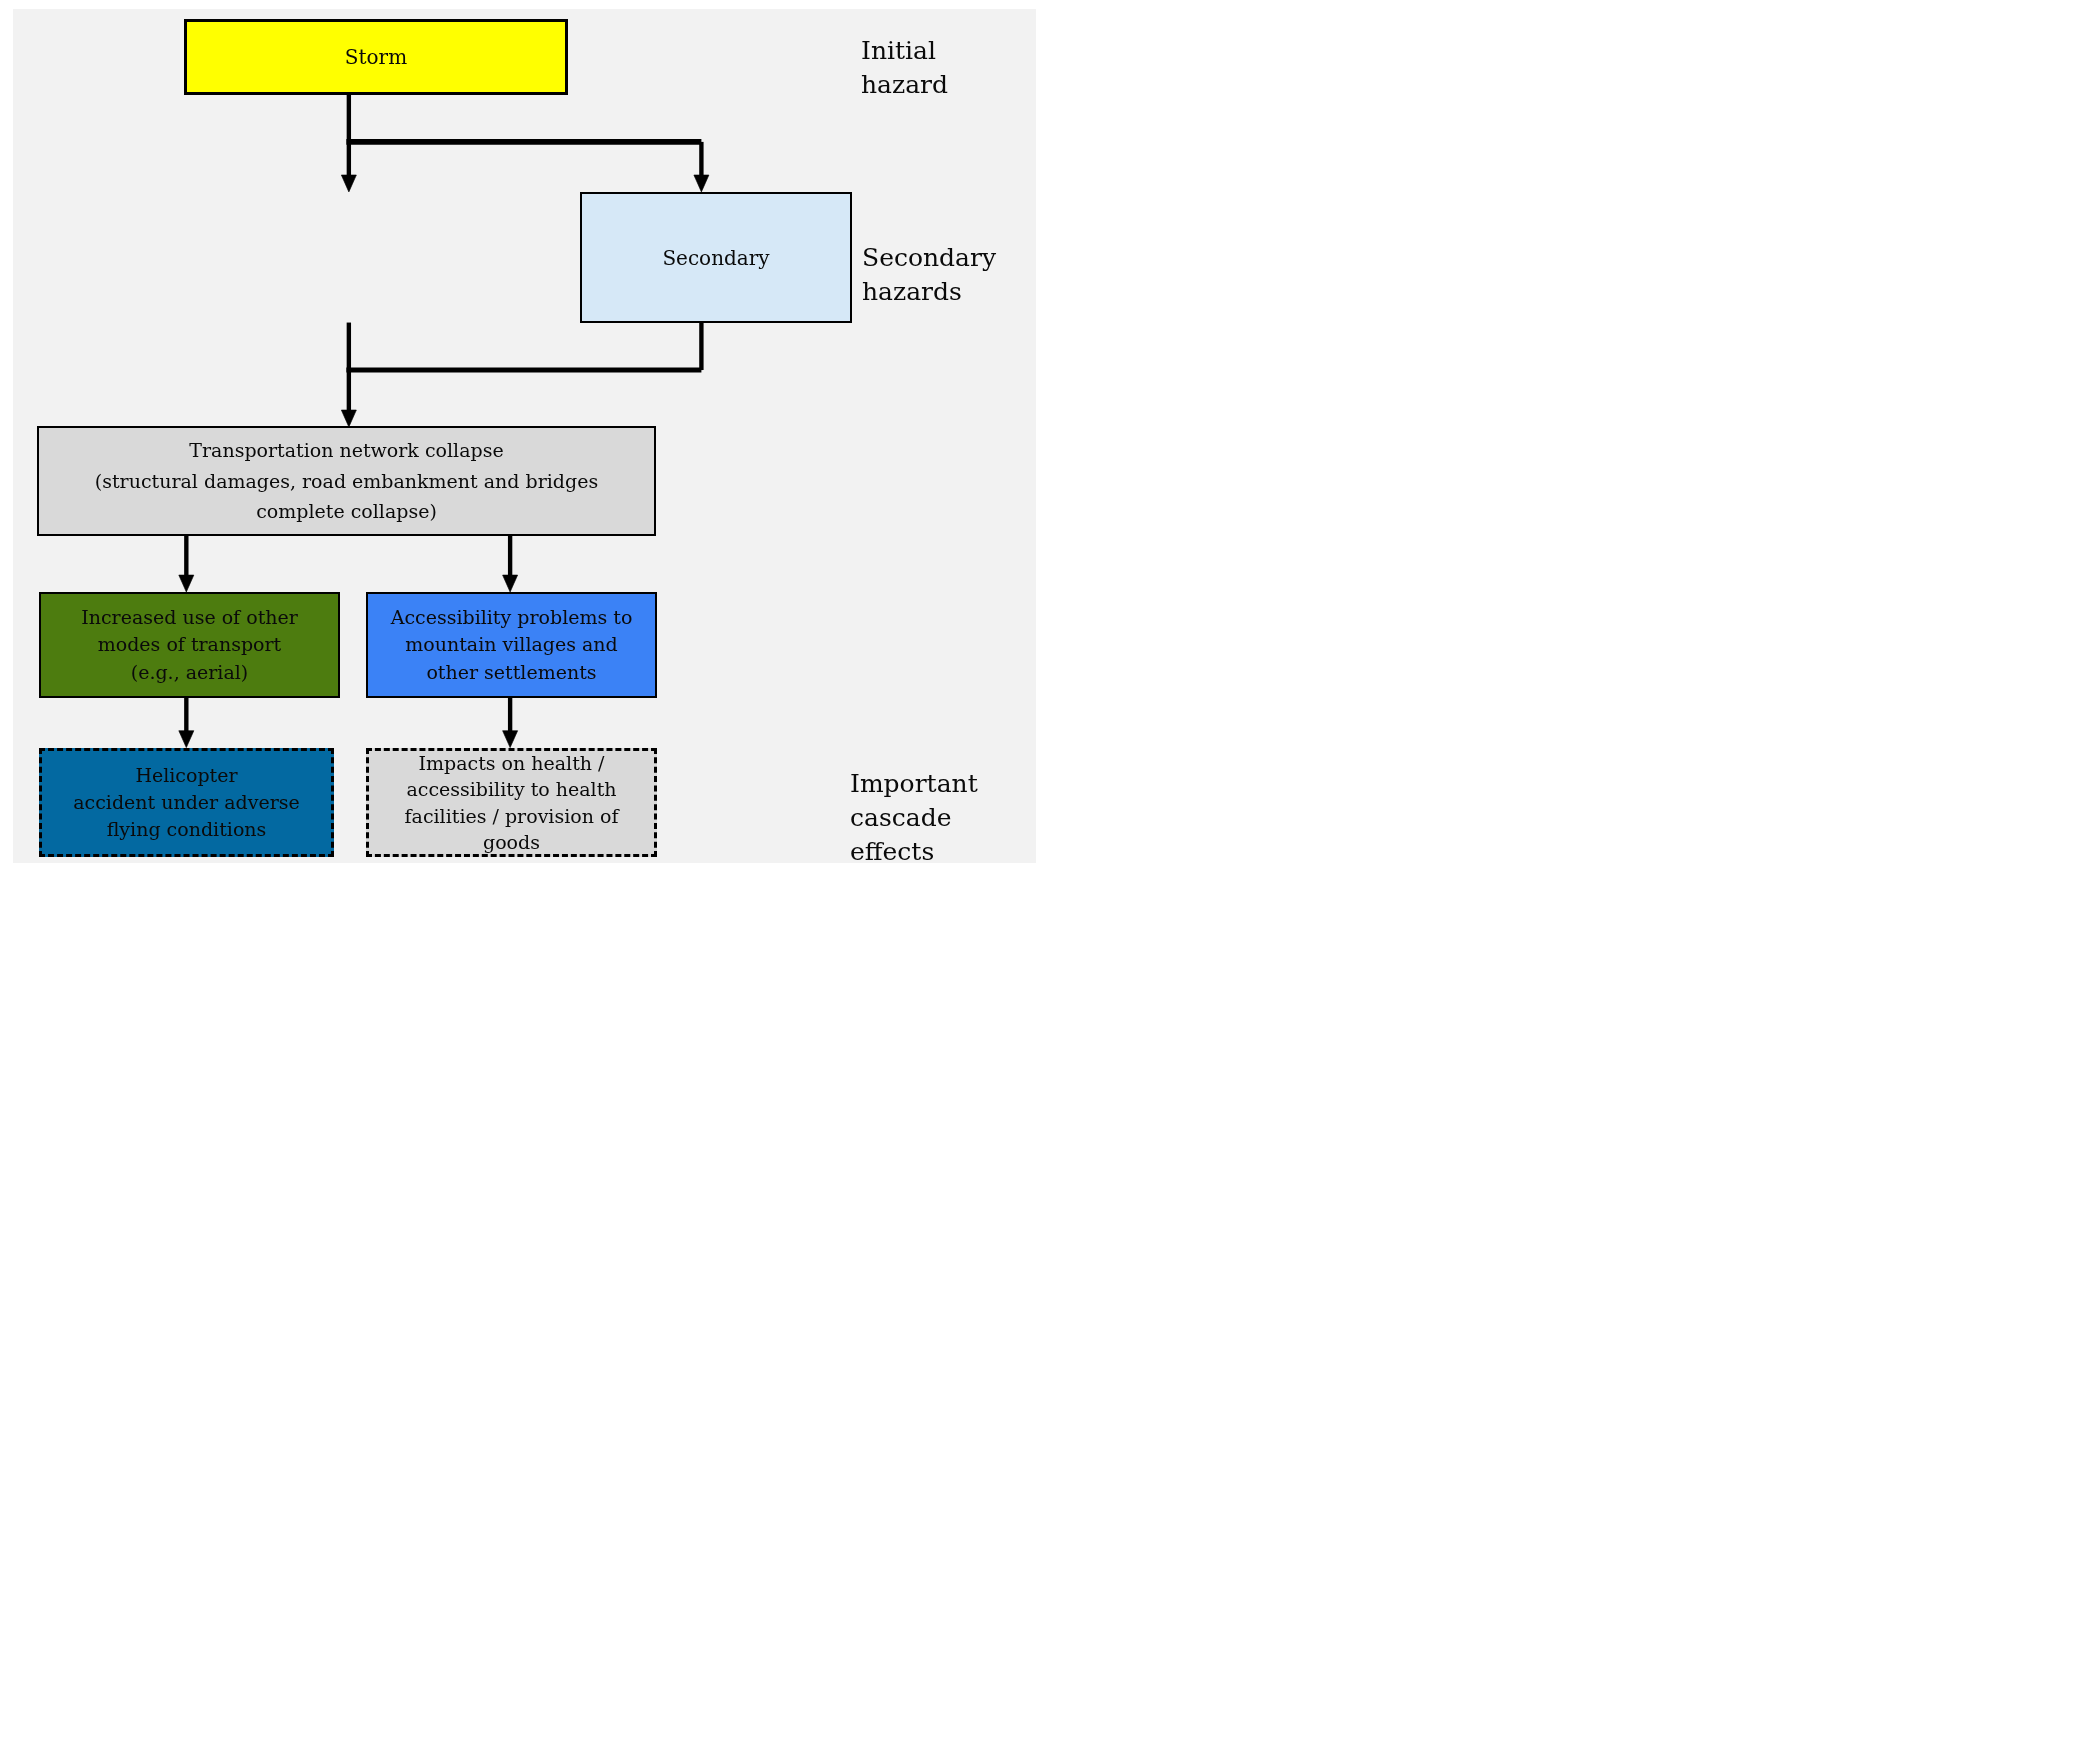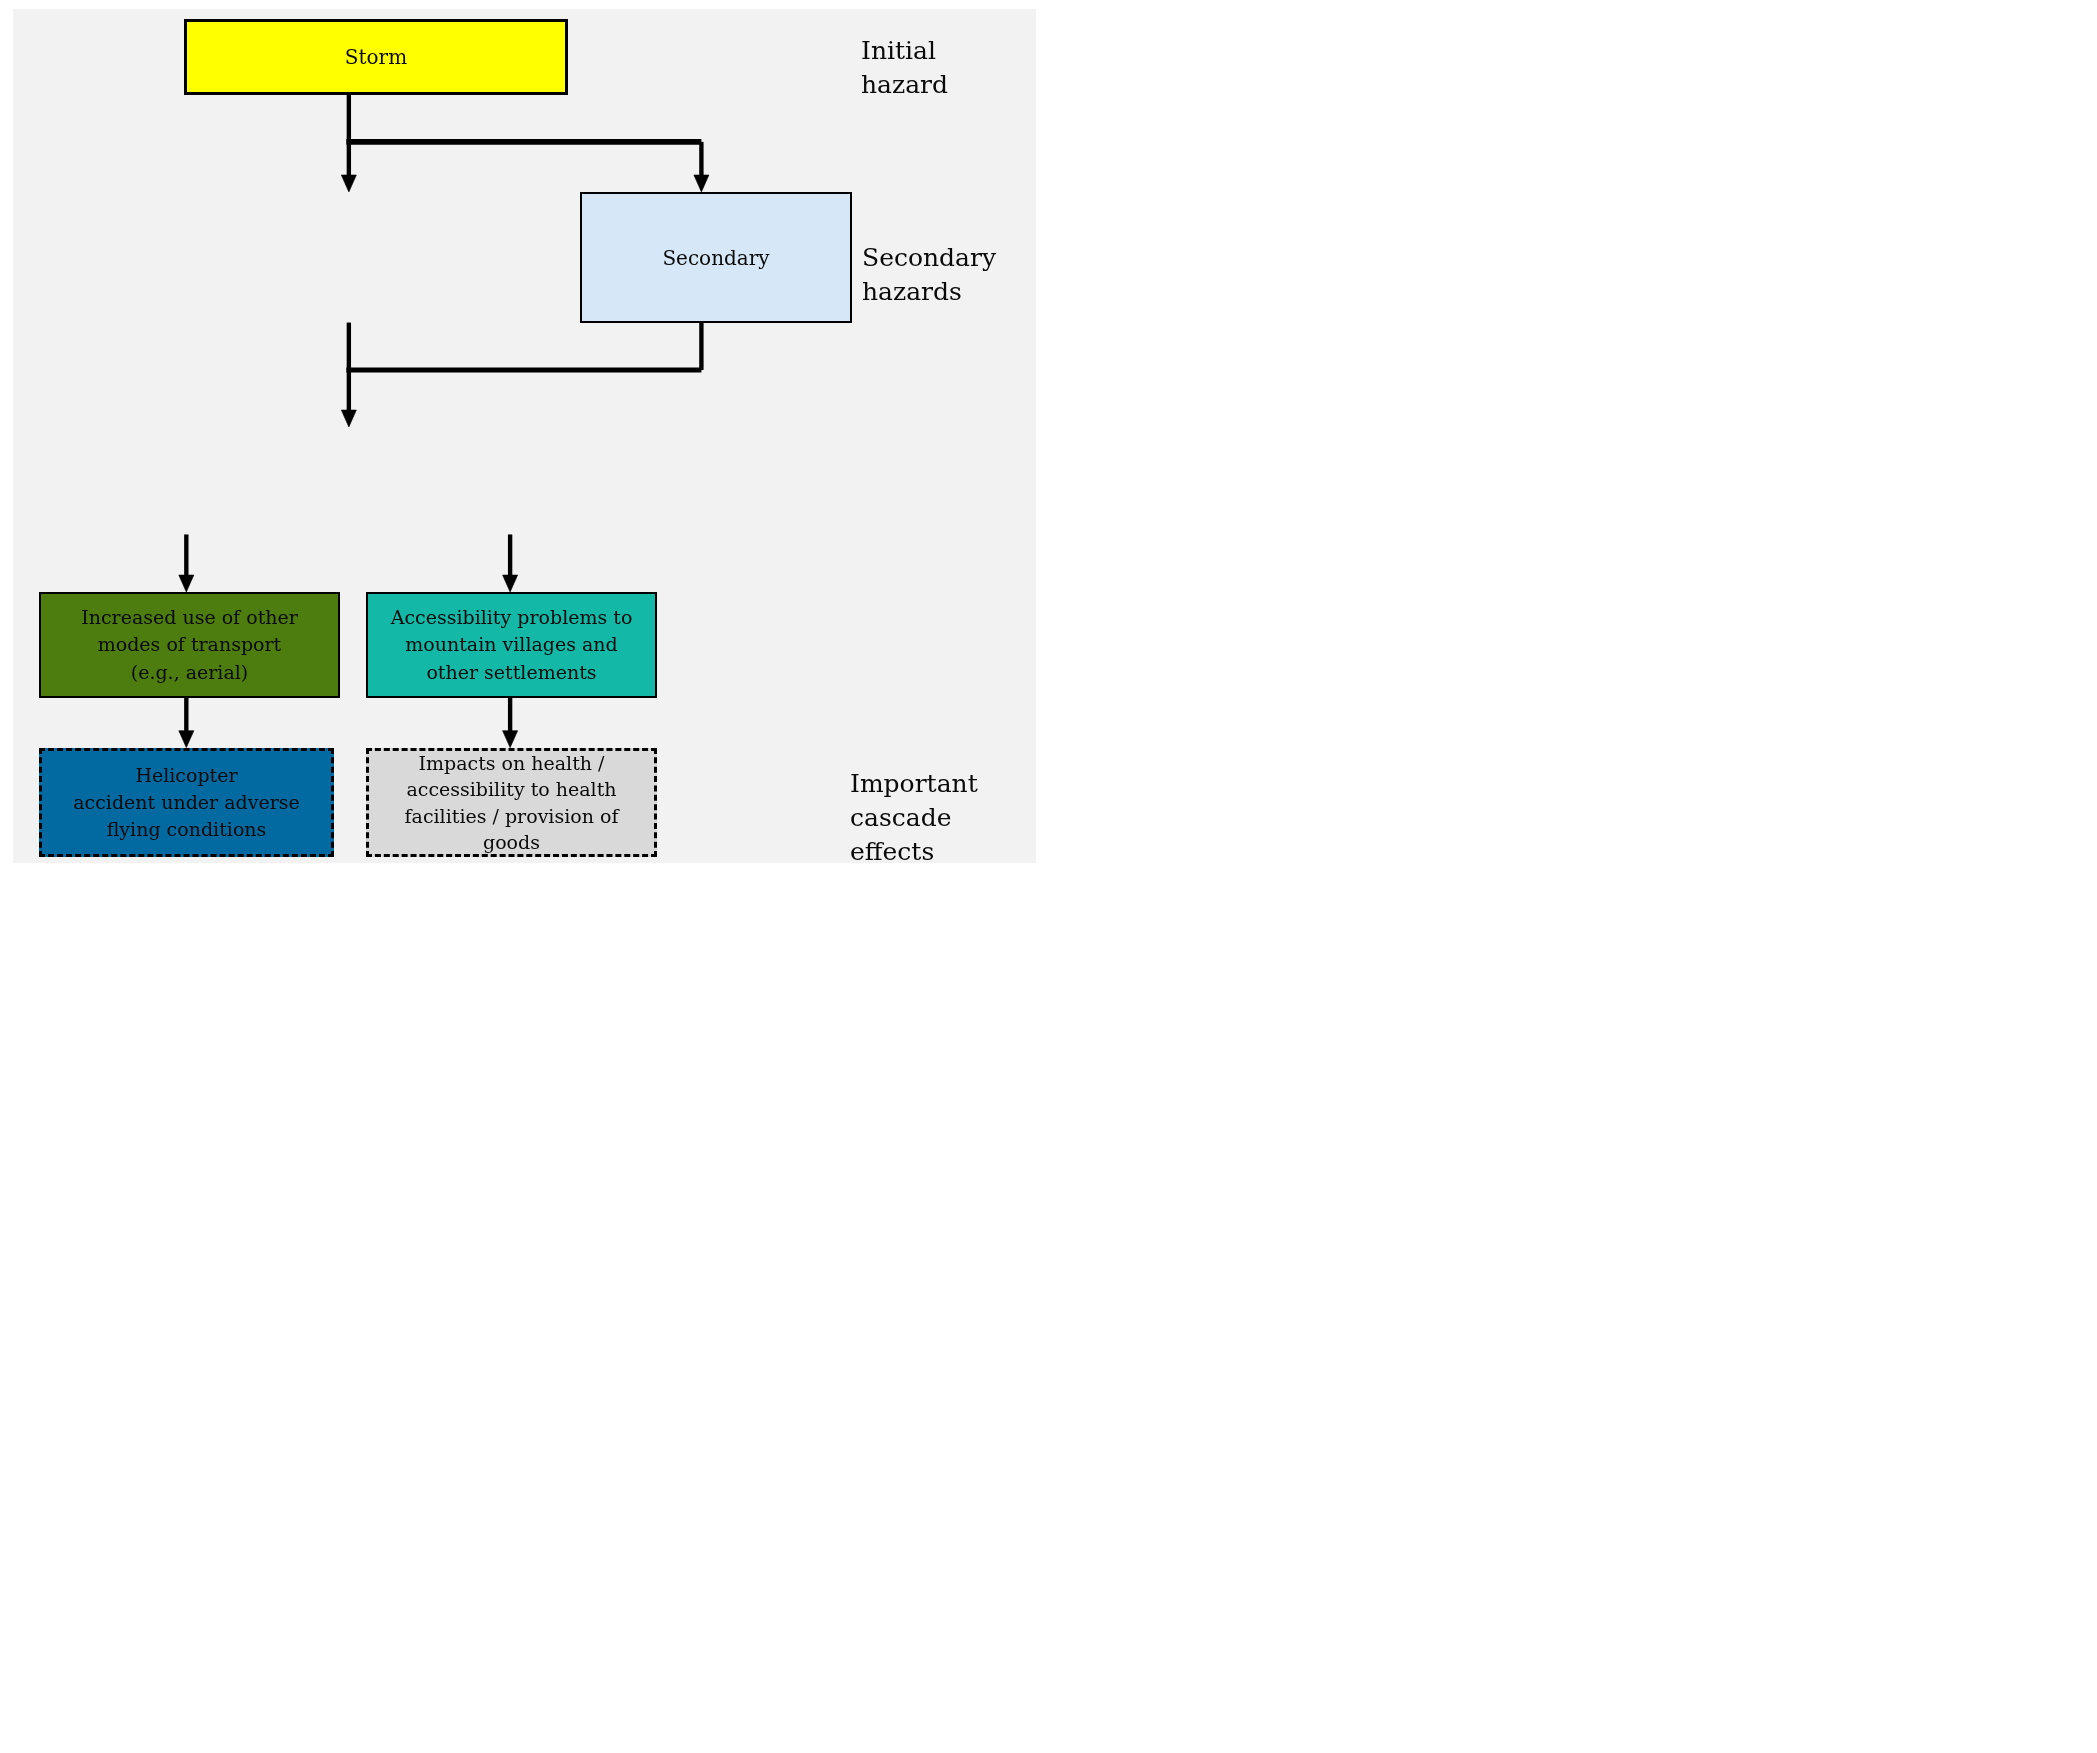--- a/index.html
+++ b/index.html
@@ -51,21 +51,21 @@
   .node-transportation-collapse {
     left: 37px; top: 426px; width: 619px; height: 110px;
     background: #d9d9d9; line-height: 1.62;
   }
   .node-increased-other-transport {
     left: 39px; top: 592px; width: 301px; height: 106px;
     background: #4d7c0f; line-height: 1.45;
   }
   .node-accessibility-problems {
     left: 366px; top: 592px; width: 291px; height: 106px;
-    background: #14b8a6; line-height: 1.45;
+    background: #3b82f6; line-height: 1.45;
   }
   .node-helicopter-accident {
     left: 39px; top: 748px; width: 295px; height: 109px;
     background: #0369a1; border: 3.7px dashed #000000; line-height: 1.42;
   }
   .node-health-impacts {
     left: 366px; top: 748px; width: 291px; height: 109px;
     background: #d9d9d9; border: 3.7px dashed #000000; line-height: 1.38;
   }
   .side-label {
@@ -115,20 +115,23 @@
       <path d="M816 1115 V1171" stroke-width="7" fill="none"></path>
       <polygon points="816,1196 804,1169 828,1169"></polygon>
     </g>
   </svg>
 
   <div class="node node-storm">Storm</div>
 
 
   <div class="node node-flooding">Secondary</div>
 
+  <div class="node node-transportation-collapse">Transportation network collapse
+(structural damages, road embankment and bridges
+complete collapse)</div>
 
   <div class="node node-increased-other-transport">Increased use of other
 modes of transport
 (e.g., aerial)</div>
 
   <div class="node node-accessibility-problems">Accessibility problems to
 mountain villages and
 other settlements</div>
 
   <div class="node node-helicopter-accident">Helicopter

